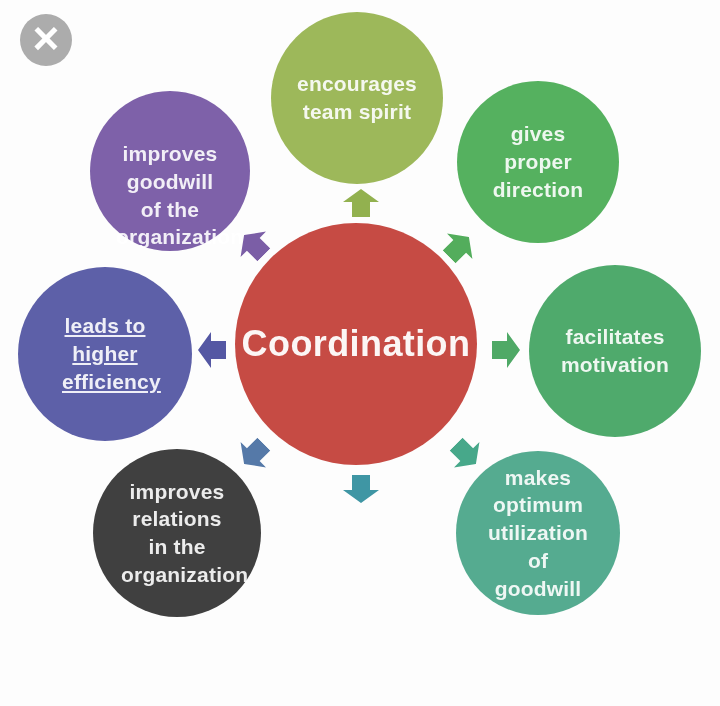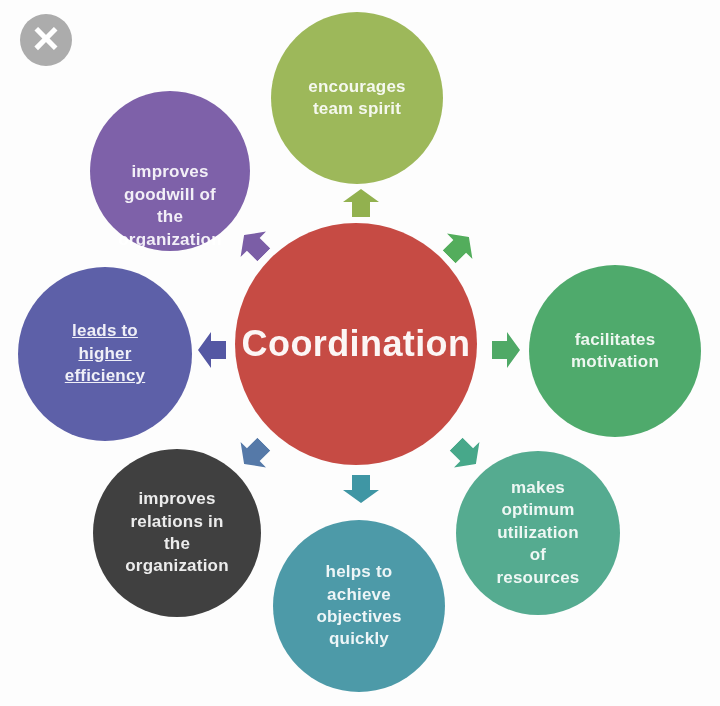--- a/index.html
+++ b/index.html
@@ -21,21 +21,21 @@
     margin-top:-4px;
   }
   
   .circle {
     position:absolute; border-radius:50%;
     display:flex; align-items:center; justify-content:center;
     text-align:center; font-weight:bold;
     color:rgba(255,255,255,0.90);
   }
   .circle span { display:block; }
-  .node { font-size:17px; line-height:1.32; letter-spacing:0.2px; }
+  .node { font-size:21px; line-height:1.32; letter-spacing:0.2px; }
   .center-circle {
     left:235px; top:223px; width:242px; height:242px;
     background:#c64b44; font-size:36px; letter-spacing:0.4px;
     color:rgba(255,255,255,0.95);
   }
   .n-top          { left:271px; top:12px;  width:172px; height:172px; background:#9db85a; }
   .n-top span     { width:122px; }
   .n-topright     { left:457px; top:81px;  width:162px; height:162px; background:#55b15f; }
   .n-topright span{ width:122px; }
   .n-right        { left:529px; top:265px; width:172px; height:172px; background:#4faa6c; }
@@ -95,28 +95,28 @@
     <polygon points="18,0 36,13 27,13 27,28 9,28 9,13 0,13" fill="#7b5ea6"></polygon>
   </svg>
 
   <div class="circle center-circle">
     <span>Coordination</span>
   </div>
 
   <div class="circle node n-top">
     <span>encourages team spirit</span>
   </div>
+  <div class="circle node n-topright">
+    <span>gives proper direction</span>
+  </div>
   <div class="circle node n-right">
     <span>facilitates motivation</span>
   </div>
   <div class="circle node n-botright">
-    <span>makes optimum utilization of resources</span>
-  </div>
-  <div class="circle node n-bottom">
-    <span>helps to achieve objectives quickly</span>
+    <span>makes optimum utilization of goodwill</span>
   </div>
   <div class="circle node n-botleft">
     <span>improves relations in the organization</span>
   </div>
   <div class="circle node n-left">
     <span>leads to higher efficiency</span>
   </div>
   <div class="circle node n-topleft">
     <span>improves goodwill of the organization</span>
   </div>

